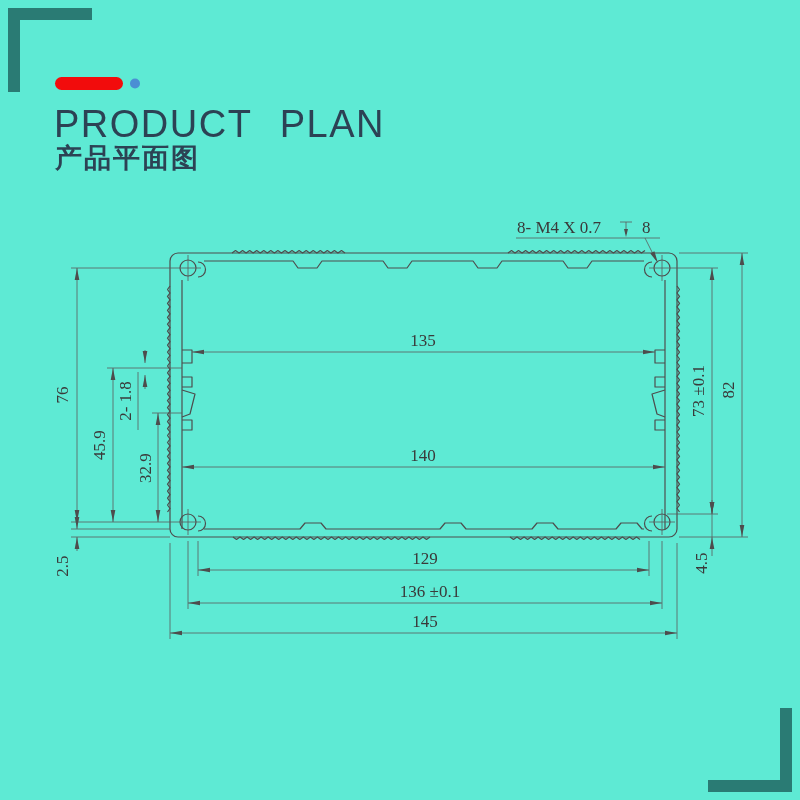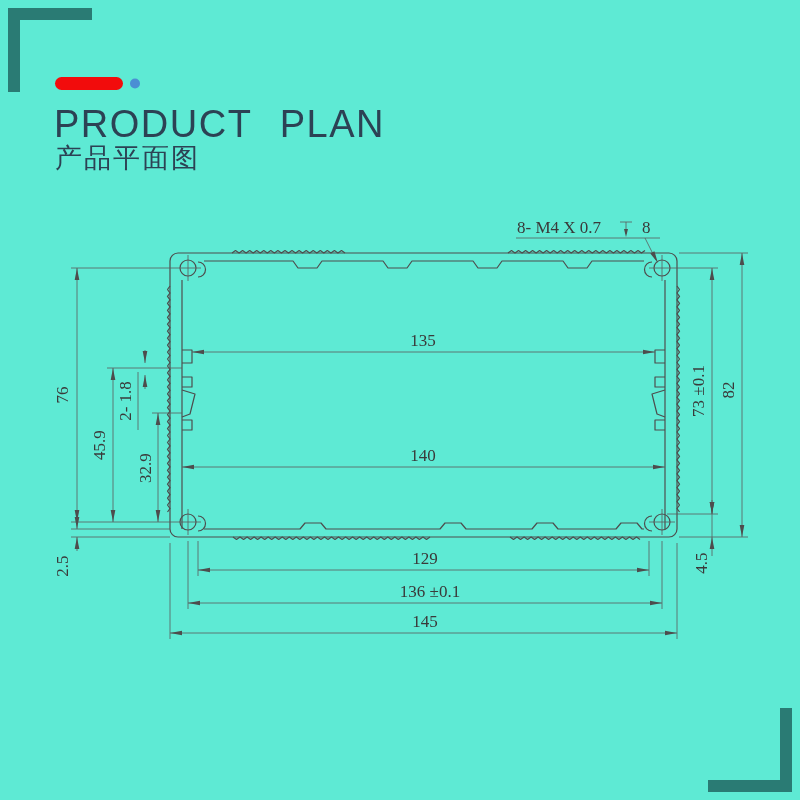--- a/index.html
+++ b/index.html
@@ -1,21 +1,21 @@
 <!DOCTYPE html>
 <html><head>
 <meta charset="utf-8">
 <style>
   html,body{margin:0;padding:0;background:#ffffff;}
   .canvas{position:relative;width:800px;height:800px;background:#5eead4;overflow:hidden;
           font-family:"Liberation Sans", sans-serif;}
   .decor-svg,.draw-svg{position:absolute;left:0;top:0;width:800px;height:800px;}
   .title{position:absolute;left:54px;top:103px;font-size:38px;font-weight:400;
          color:#2c4254;letter-spacing:1.5px;word-spacing:16px;}
-  .subtitle{position:absolute;left:55px;top:140px;font-size:27px;font-weight:400;
+  .subtitle{position:absolute;left:55px;top:140px;font-size:27px;font-weight:700;
             color:#2c4254;letter-spacing:2px;}
   .p{fill:none;stroke:#4d4d4d;stroke-width:1.2px;stroke-linejoin:round;}
   .d{fill:none;stroke:#5a5a5a;stroke-width:0.8px;}
   .a{fill:#4d4d4d;stroke:none;}
   .dimtxt{font-family:"Liberation Serif","DejaVu Serif",serif;font-size:17px;fill:#3a3a3a;}
 </style>
 </head>
 <body>
 
 <div class="canvas">

